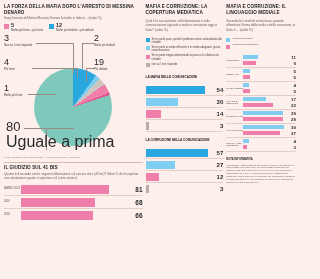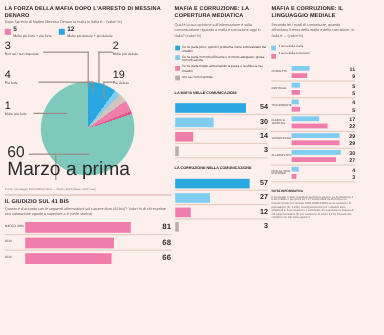--- a/index.html
+++ b/index.html
@@ -146,22 +146,22 @@
           <div class="lead" style="left:28px;top:36px;width:46px;height:1px;"></div>
           <div class="lead" style="left:73px;top:36px;width:1px;height:9px;"></div>
           <div class="lead" style="left:78px;top:11px;width:12px;height:1px;"></div>
           <div class="lead" style="left:78px;top:11px;width:1px;height:26px;"></div>
           <div class="lead" style="left:82px;top:36px;width:8px;height:1px;"></div>
           <div class="lead" style="left:82px;top:36px;width:1px;height:14px;"></div>
           <div class="lead" style="left:24px;top:62px;width:28px;height:1px;"></div>
           <div class="lead" style="left:42px;top:96px;width:1px;height:22px;"></div>
 
           <div class="big80">
-            <div class="num">60</div>
-            <div class="lbl">Marzo a prima</div>
+            <div class="num">80</div>
+            <div class="lbl">Uguale a prima</div>
           </div>
           <div class="lead" style="left:20px;top:96px;width:50px;height:1px;"></div>
         </div>
 
         <div class="src">Fonte: sondaggio Demos&amp;Demetra — Marzo 2023 (base: 1015 casi)</div>
       </div>
 
       <div class="panel rule" style="padding-top:2px;">
         <div class="h-title">IL GIUDIZIO SUL 41 BIS</div>
         <div class="h-sub">Quanto è d'accordo con le seguenti affermazioni sul carcere duro (41 bis)? Valori % di chi esprime una valutazione uguale o superiore a 6 (serie storica)</div>

